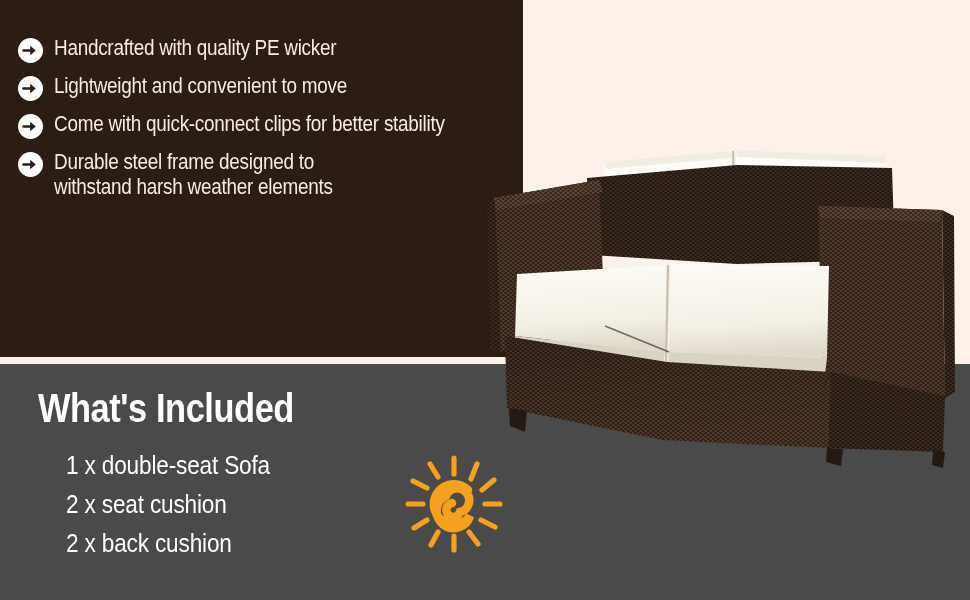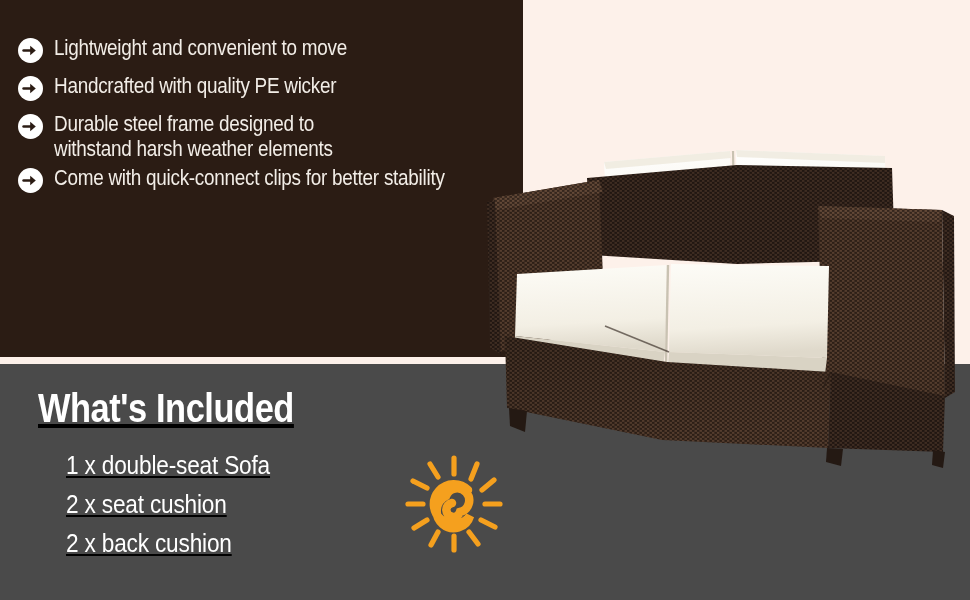--- a/index.html
+++ b/index.html
@@ -77,21 +77,20 @@
   }
 
   
   .included {
     position: absolute;
     left: 0; top: 364px;
     width: 523px;
     padding: 22px 0 0 38px;
     box-sizing: border-box;
     z-index: 6;
-    text-decoration: underline;
   }
   .included-title {
     color: #FFFFFF;
     font-size: 40px;
     font-weight: bold;
     line-height: 44px;
     letter-spacing: -0.5px;
     transform: scaleX(0.86);
     transform-origin: left center;
     margin: 0 0 14px 0;
@@ -225,56 +224,56 @@
   <div class="features">
 
     <div class="feature-row">
       <span class="bullet-icon">
         <svg width="25" height="25" viewBox="0 0 25 25" xmlns="http://www.w3.org/2000/svg">
           <circle cx="12.5" cy="12.5" r="12.5" fill="#FFFFFF"></circle>
           <path d="M5.6 12.5 L15 12.5" stroke="#2B1C14" stroke-width="2.6" stroke-linecap="round"></path>
           <path d="M12.2 7.8 L17.8 12.5 L12.2 17.2 Z" fill="#2B1C14"></path>
         </svg>
       </span>
-      <span class="feature-text">Lightweight and convenient to move</span>
+      <span class="feature-text">Handcrafted with quality PE wicker</span>
     </div>
 
     <div class="feature-row">
       <span class="bullet-icon">
         <svg width="25" height="25" viewBox="0 0 25 25" xmlns="http://www.w3.org/2000/svg">
           <circle cx="12.5" cy="12.5" r="12.5" fill="#FFFFFF"></circle>
           <path d="M5.6 12.5 L15 12.5" stroke="#2B1C14" stroke-width="2.6" stroke-linecap="round"></path>
           <path d="M12.2 7.8 L17.8 12.5 L12.2 17.2 Z" fill="#2B1C14"></path>
         </svg>
       </span>
-      <span class="feature-text">Handcrafted with quality PE wicker</span>
+      <span class="feature-text">Lightweight and convenient to move</span>
     </div>
 
+
+    <div class="feature-row">
+      <span class="bullet-icon">
+        <svg width="25" height="25" viewBox="0 0 25 25" xmlns="http://www.w3.org/2000/svg">
+          <circle cx="12.5" cy="12.5" r="12.5" fill="#FFFFFF"></circle>
+          <path d="M5.6 12.5 L15 12.5" stroke="#2B1C14" stroke-width="2.6" stroke-linecap="round"></path>
+          <path d="M12.2 7.8 L17.8 12.5 L12.2 17.2 Z" fill="#2B1C14"></path>
+        </svg>
+      </span>
+      <span class="feature-text">Come with quick-connect clips for better stability</span>
+    </div>
 
     <div class="feature-row tight">
       <span class="bullet-icon">
         <svg width="25" height="25" viewBox="0 0 25 25" xmlns="http://www.w3.org/2000/svg">
           <circle cx="12.5" cy="12.5" r="12.5" fill="#FFFFFF"></circle>
           <path d="M5.6 12.5 L15 12.5" stroke="#2B1C14" stroke-width="2.6" stroke-linecap="round"></path>
           <path d="M12.2 7.8 L17.8 12.5 L12.2 17.2 Z" fill="#2B1C14"></path>
         </svg>
       </span>
       <span class="feature-text">Durable steel frame designed to
 withstand harsh weather elements</span>
-    </div>
-
-    <div class="feature-row">
-      <span class="bullet-icon">
-        <svg width="25" height="25" viewBox="0 0 25 25" xmlns="http://www.w3.org/2000/svg">
-          <circle cx="12.5" cy="12.5" r="12.5" fill="#FFFFFF"></circle>
-          <path d="M5.6 12.5 L15 12.5" stroke="#2B1C14" stroke-width="2.6" stroke-linecap="round"></path>
-          <path d="M12.2 7.8 L17.8 12.5 L12.2 17.2 Z" fill="#2B1C14"></path>
-        </svg>
-      </span>
-      <span class="feature-text">Come with quick-connect clips for better stability</span>
     </div>
 
 
   </div>
 
   <div class="included">
     <div class="included-title">What's Included</div>
     <ul class="included-list">
       <li>1 x double-seat Sofa</li>
       <li>2 x seat cushion</li>

